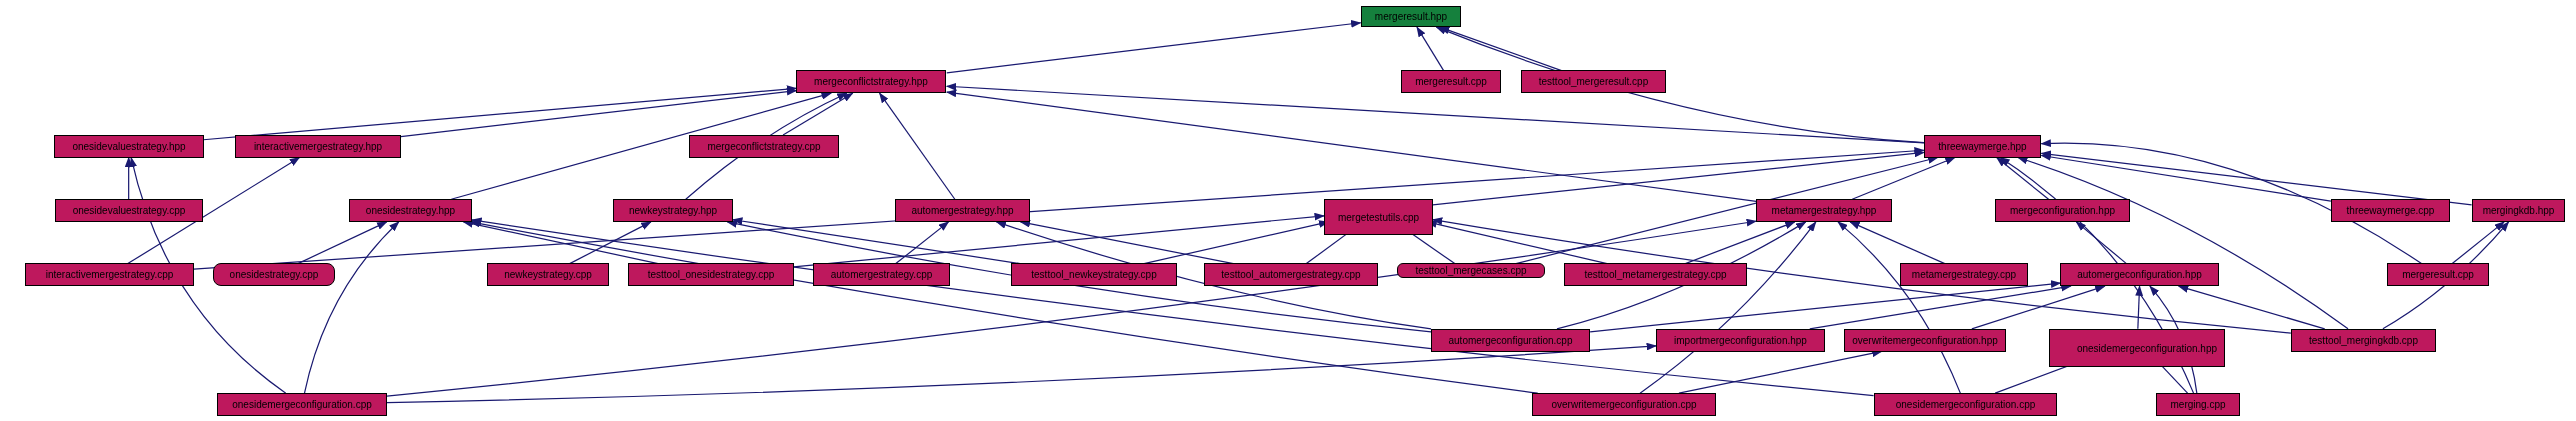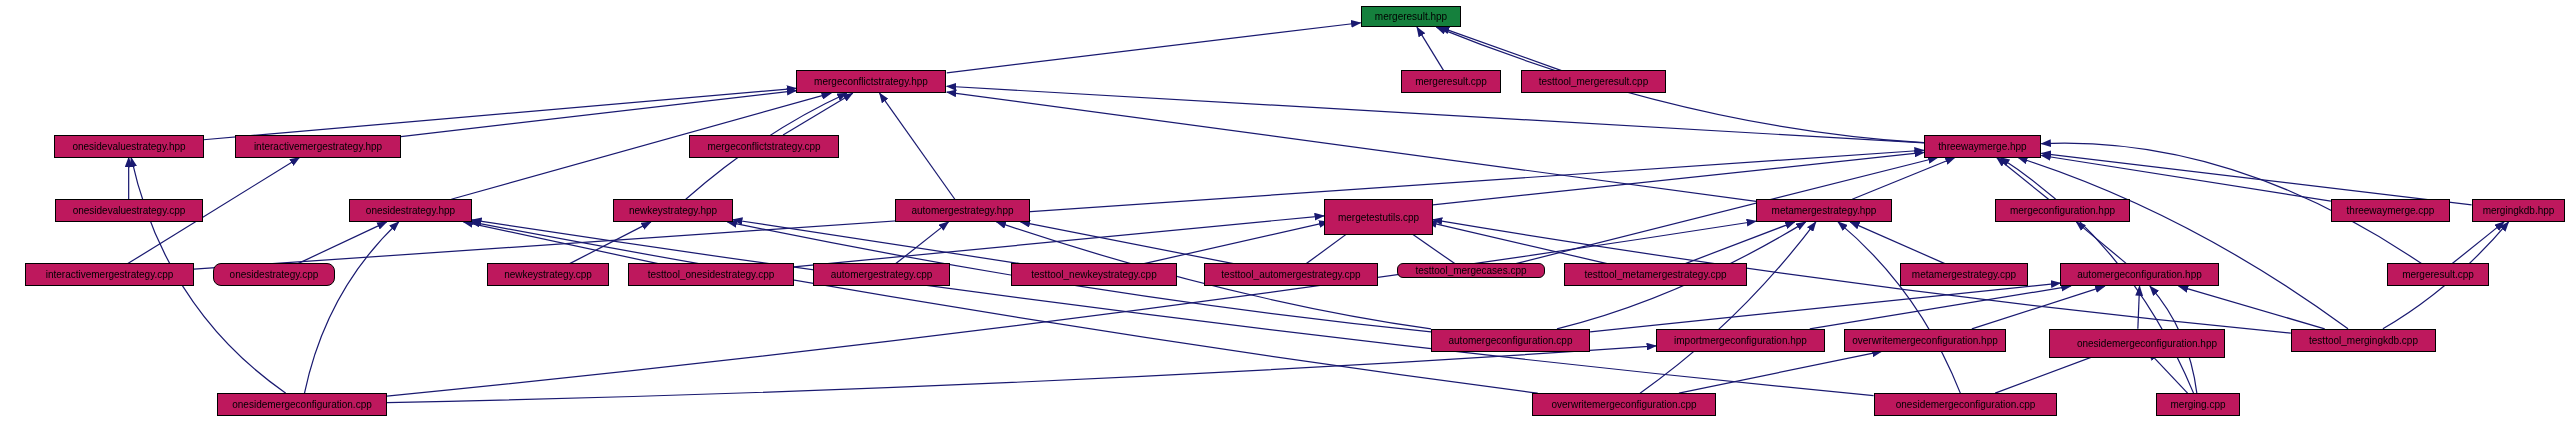--- a/index.html
+++ b/index.html
@@ -111,21 +111,21 @@
       <div class="gnode" style="left: 1011px; top: 263px; width: 166px; height: 22.6px;">testtool_newkeystrategy.cpp</div>
       <div class="gnode" style="left: 1204px; top: 263px; width: 174px; height: 22.6px;">testtool_automergestrategy.cpp</div>
       <div class="gnode" style="left: 1397px; top: 263px; width: 148px; height: 15px; border-radius: 6px;">testtool_mergecases.cpp</div>
       <div class="gnode" style="left: 1564px; top: 263px; width: 183px; height: 22.6px;">testtool_metamergestrategy.cpp</div>
       <div class="gnode" style="left: 1900px; top: 263px; width: 128px; height: 22.6px;">metamergestrategy.cpp</div>
       <div class="gnode" style="left: 2060px; top: 263px; width: 159px; height: 22.6px;">automergeconfiguration.hpp</div>
       <div class="gnode" style="left: 2387px; top: 263px; width: 102px; height: 22.6px;">mergeresult.cpp</div>
       <div class="gnode" style="left: 1431px; top: 329px; width: 159px; height: 22.6px;">automergeconfiguration.cpp</div>
       <div class="gnode" style="left: 1656px; top: 329px; width: 169px; height: 22.6px;">importmergeconfiguration.hpp</div>
       <div class="gnode" style="left: 1844px; top: 329px; width: 162px; height: 22.6px;">overwritemergeconfiguration.hpp</div>
-      <div class="gnode" style="left: 2049px; top: 329px; width: 176px; height: 29px; padding-left: 20px;">onesidemergeconfiguration.hpp</div>
+      <div class="gnode" style="left: 2049px; top: 329px; width: 176px; height: 38px; padding-left: 20px;">onesidemergeconfiguration.hpp</div>
       <div class="gnode" style="left: 2291px; top: 329px; width: 145px; height: 22.6px;">testtool_mergingkdb.cpp</div>
       <div class="gnode" style="left: 217px; top: 393px; width: 170px; height: 22.6px;">onesidemergeconfiguration.cpp</div>
       <div class="gnode" style="left: 1532px; top: 393px; width: 184px; height: 22.6px;">overwritemergeconfiguration.cpp</div>
       <div class="gnode" style="left: 1874px; top: 393px; width: 183px; height: 22.6px;">onesidemergeconfiguration.cpp</div>
       <div class="gnode" style="left: 2156px; top: 393px; width: 84px; height: 22.6px;">merging.cpp</div>
     </div>
 </div>
 
 
 </body></html>

